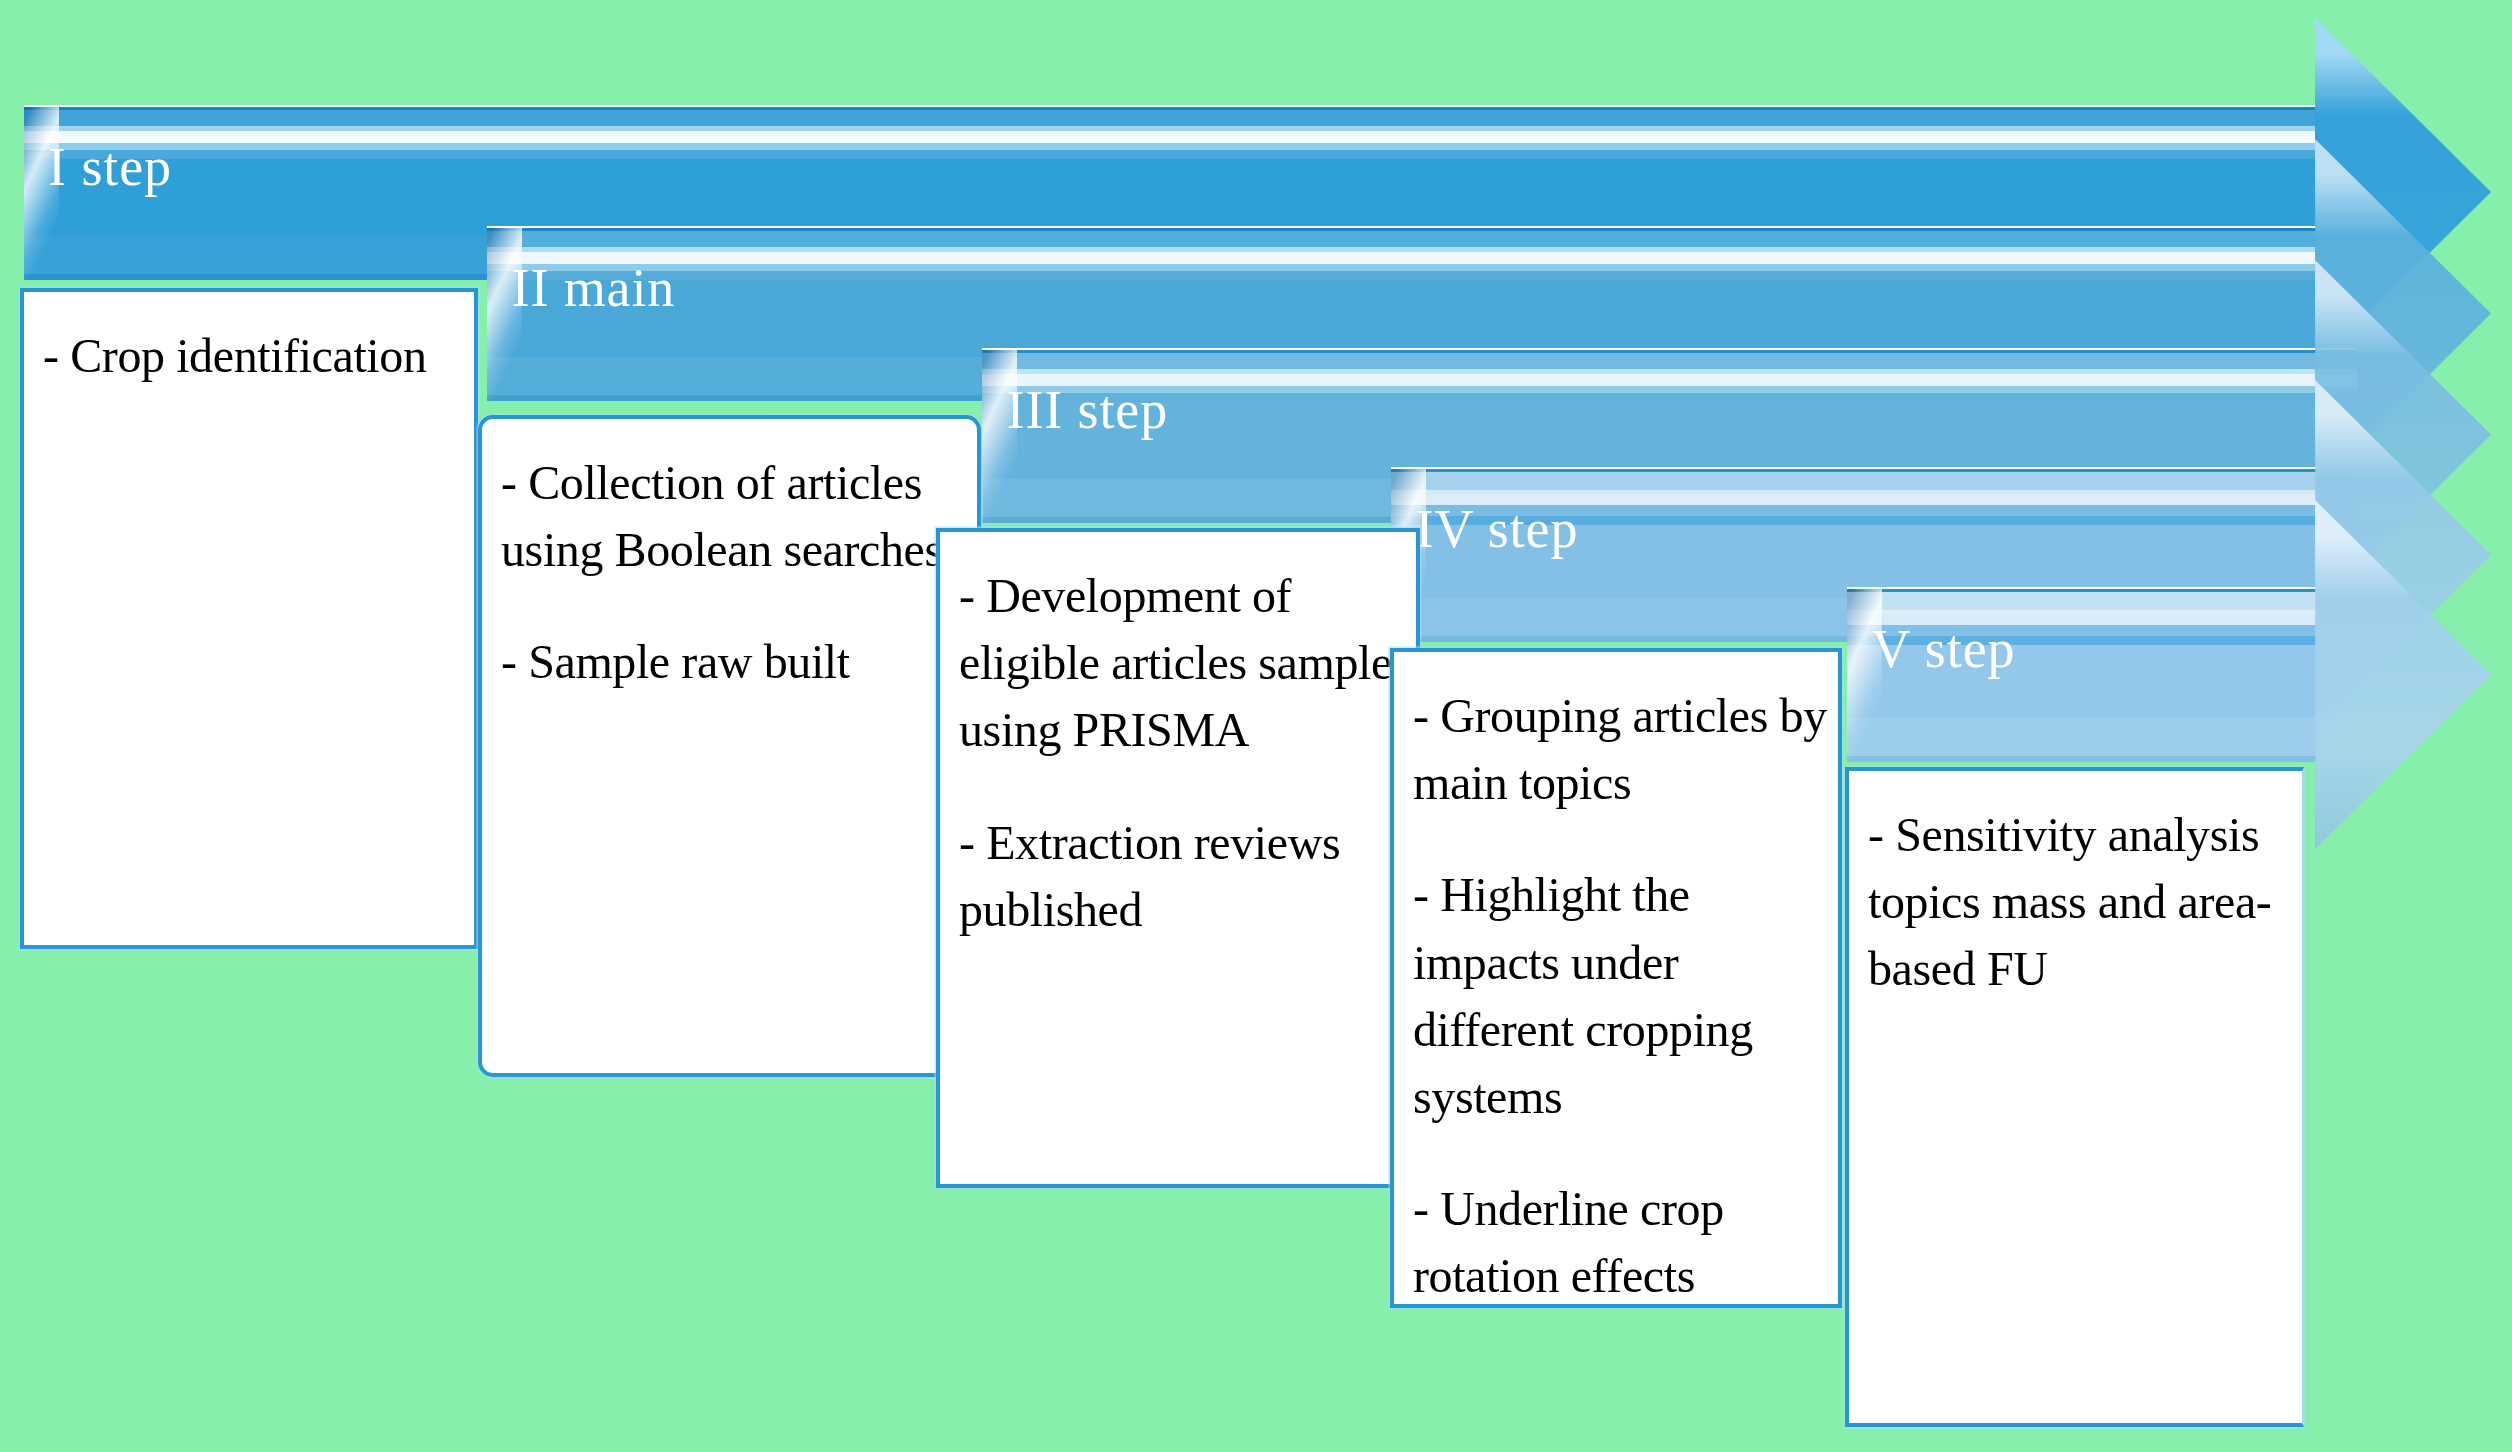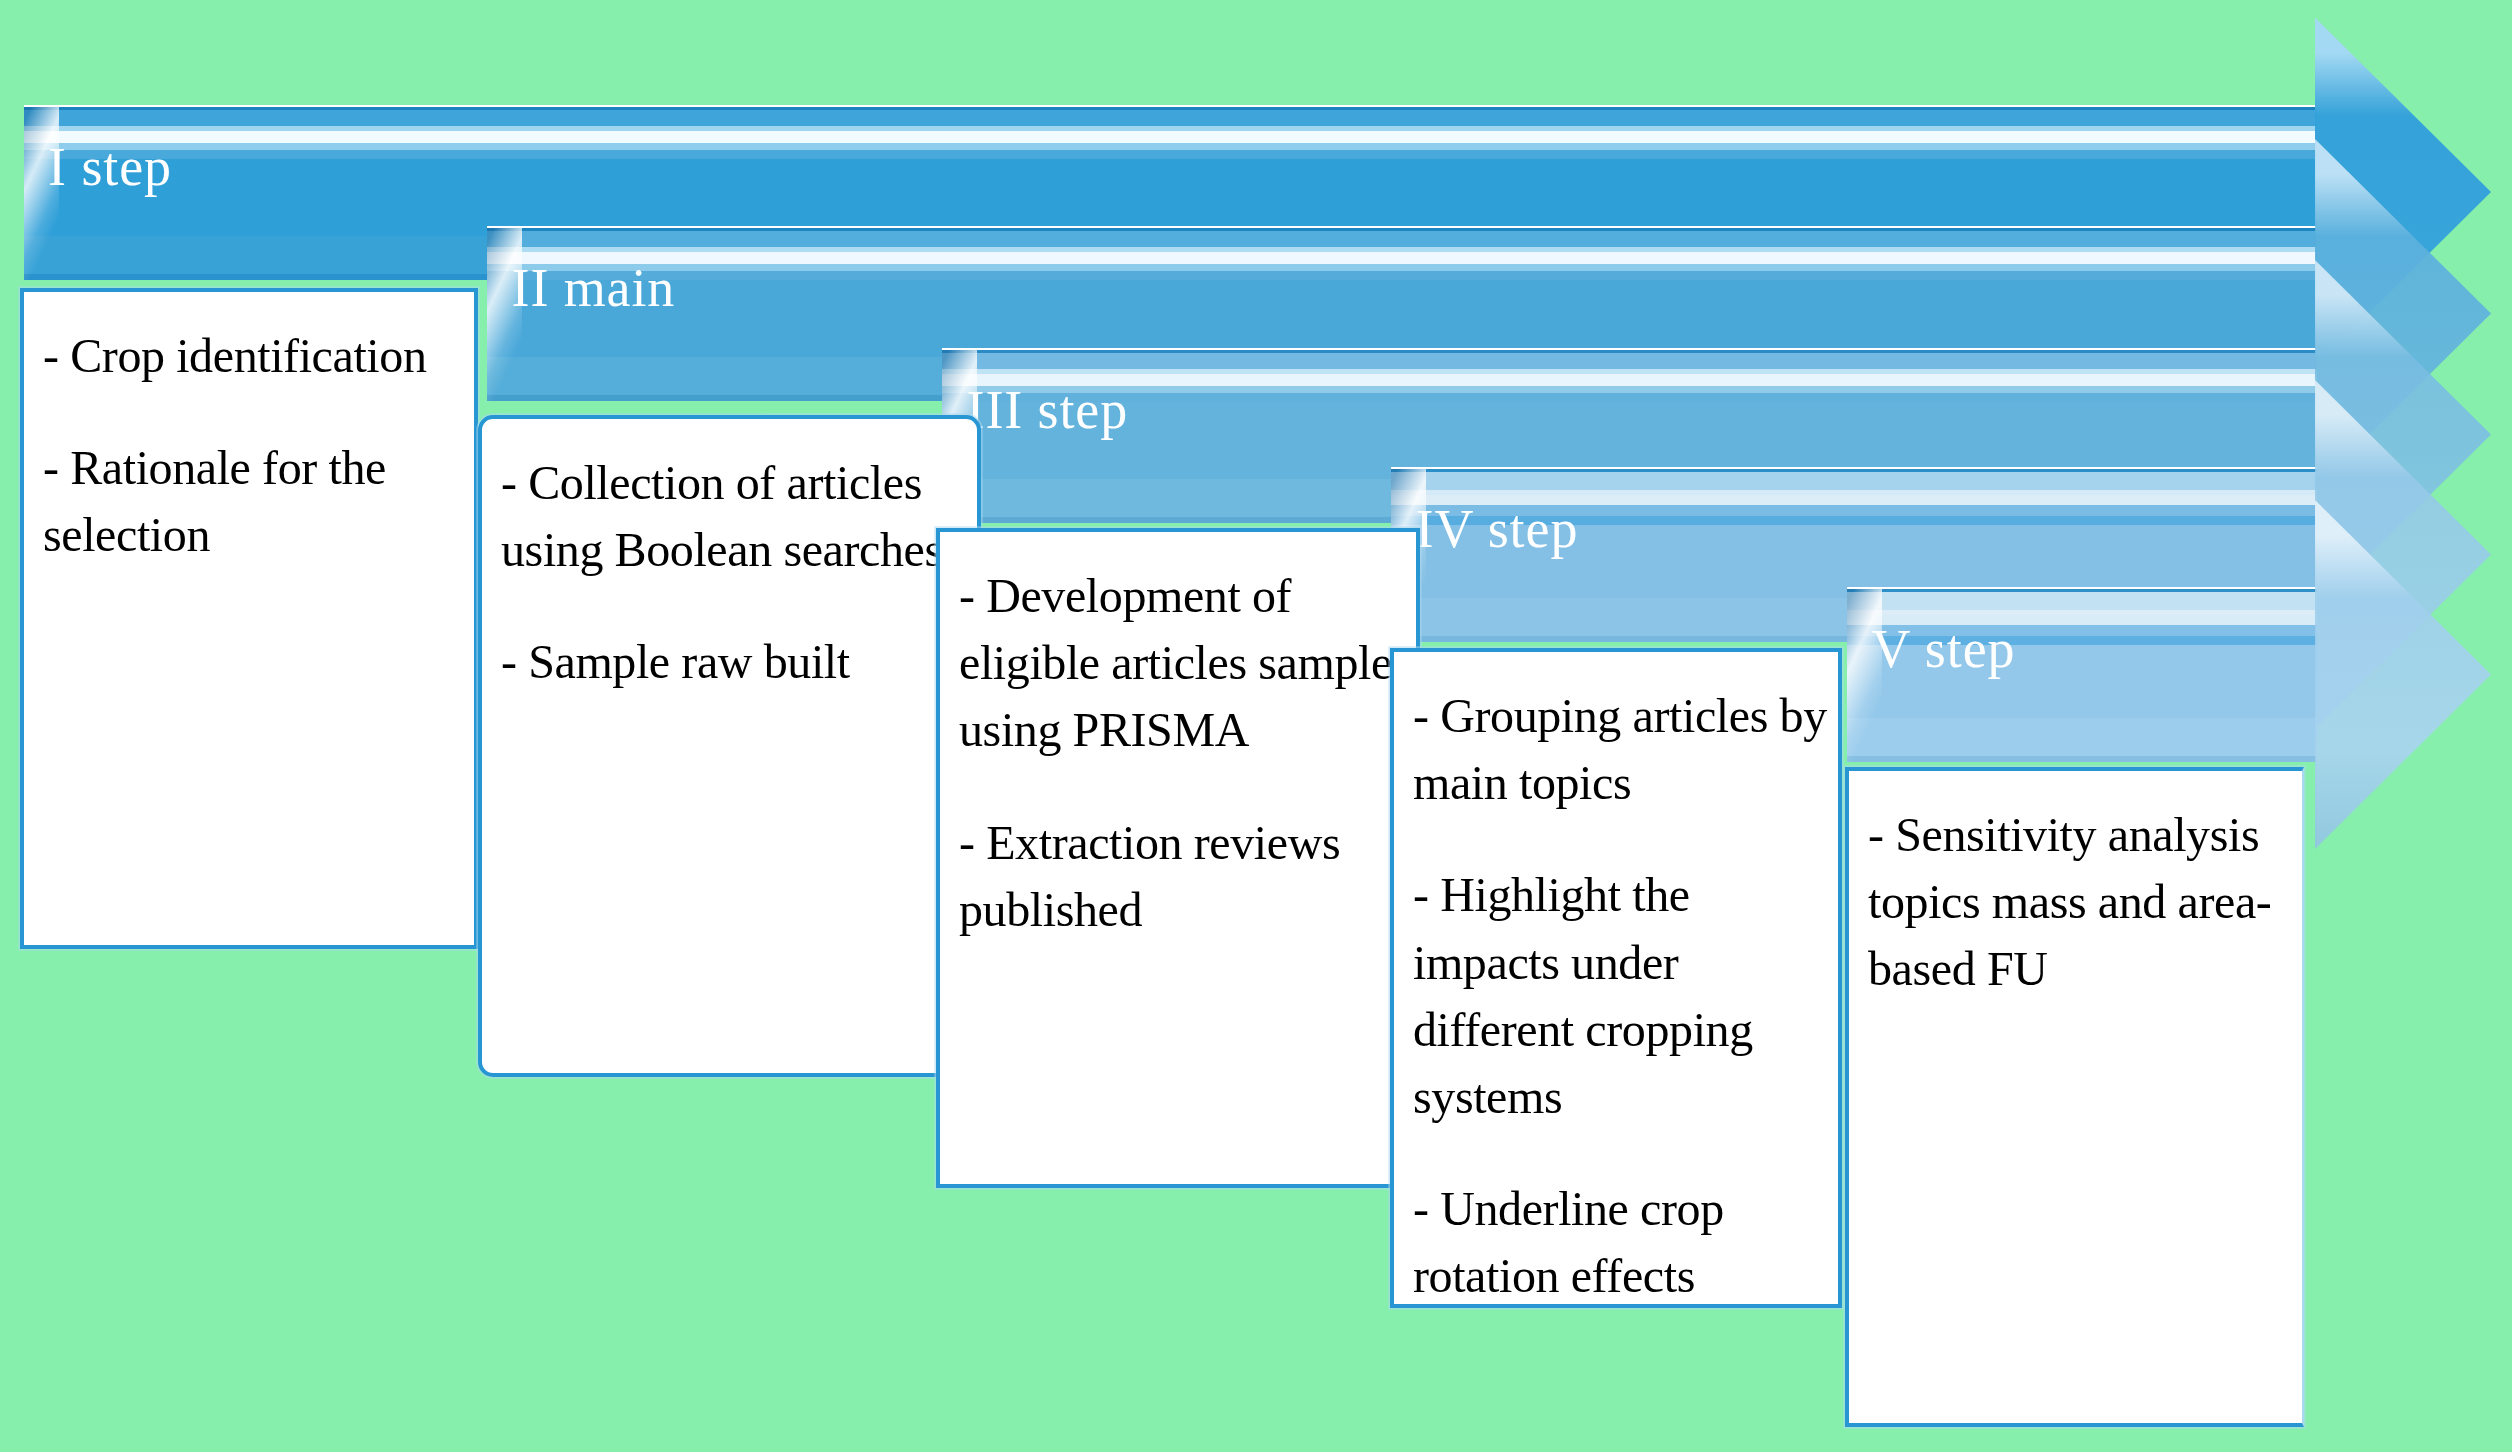--- a/index.html
+++ b/index.html
@@ -26,21 +26,21 @@
       #ffffff 0 1.7px,#1b82c0 1.7px 5.2px,#3ea4da 5.2px 21px,#9fd5ef 21px 26px,
       #f2fbff 26px 38px,#8ecdec 38px 45px,#49a9db 45px 54px,
       #2f9fd8 54px 131px,#38a2d7 131px 169px,#2a92cc 169px 175px);}
   .a2 .arrow-body{background:linear-gradient(180deg,
       #ffffff 0 1.7px,#1d85c2 1.7px 5.2px,#54aedd 5.2px 21px,#aedcf2 21px 26px,
       #eef8fe 26px 38px,#8ccbea 38px 45px,#55acda 45px 54px,
       #4aa8d9 54px 131px,#55aed9 131px 169px,#459fcd 169px 175px);}
   .a3 .arrow-body{background:linear-gradient(180deg,
       #ffffff 0 1.7px,#2b8cc5 1.7px 5.2px,#74b9e1 5.2px 21px,#bfe3f4 21px 26px,
       #e8f5fc 26px 38px,#90cbe9 38px 45px,#62b1dc 45px 54px,
-      #64b3dd 54px 131px,#6fb8de 131px 169px,#5dabd4 169px 175px);}
+      #64b3dd 54px 131px,#6fb8de 131px 169px,#5dabd4 169px 175px);margin-left:40px;}
   .a4 .arrow-body{background:linear-gradient(180deg,
       #ffffff 0 1.7px,#2d8fc7 1.7px 5.2px,#a5d2ed 5.2px 23px,#d5eaf7 23px 28px,
       #dcedf8 28px 38px,#7bbce4 38px 49px,#57ace0 49px 58px,
       #84c0e5 58px 131px,#8cc4e7 131px 169px,#79b8de 169px 175px);}
   .a5 .arrow-body{background:linear-gradient(180deg,
       #ffffff 0 1.7px,#2f90c8 1.7px 5.2px,#c2e1f3 5.2px 23px,#dcedf8 23px 28px,
       #d8ecf8 28px 38px,#83c0e7 38px 49px,#5fb0e2 49px 58px,
       #93c8ea 58px 131px,#9ccded 131px 169px,#86bfe2 169px 175px);}
   
   .arrow-body::before{
@@ -112,21 +112,20 @@
   <div class="arrow a5">
     <div class="arrow-body" style="left:1847px;top:587px;width:470px;">
       <span class="step-label">V step</span>
     </div>
     <div class="arrow-head" style="left:2315px;top:500px;"></div>
   </div>
 
   <div class="panel" style="left:20px;top:288px;width:458px;height:661px;">
     <div class="panel-inner">
       <p>- Crop identification</p>
-      <p>- Rationale for the selection</p>
     </div>
   </div>
 
   <div class="panel" style="left:478px;top:415px;width:503px;height:662px;border-radius:15px;">
     <div class="panel-inner">
       <p>- Collection of articles using Boolean searches</p>
       <p>- Sample raw built</p>
     </div>
   </div>
 

